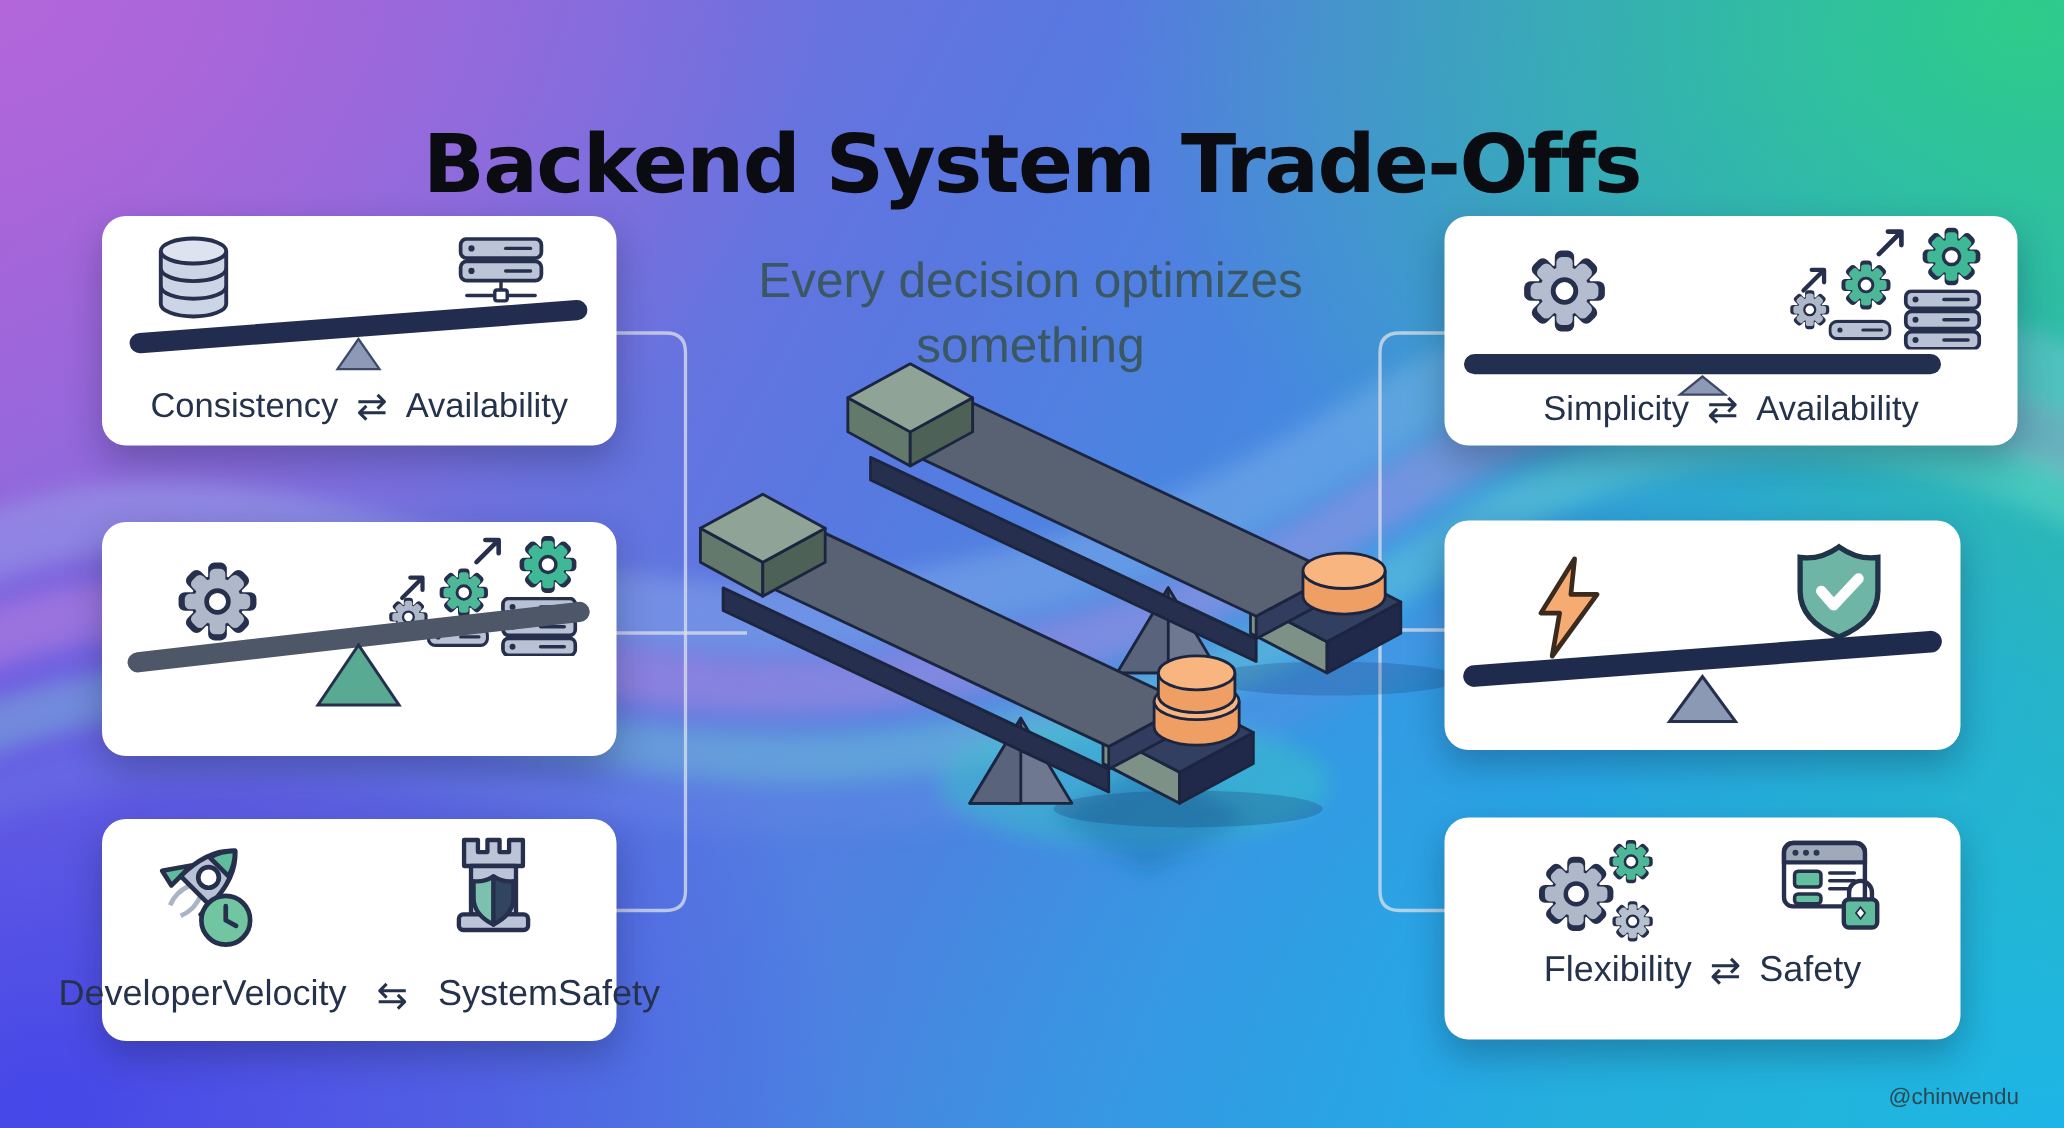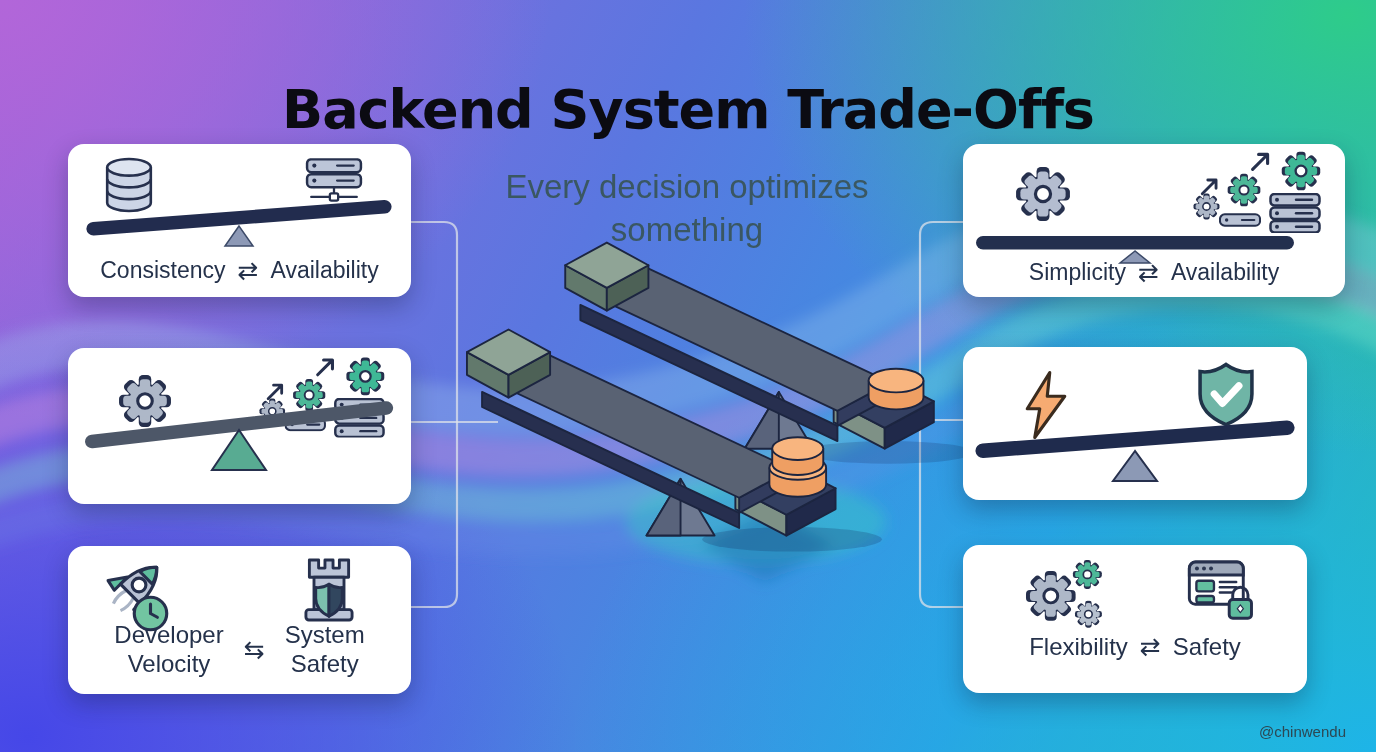--- a/index.html
+++ b/index.html
@@ -31,21 +31,21 @@
     box-shadow:0 10px 24px rgba(15,25,55,.30);
   }
   .icon{position:absolute;}
   .seesaw{position:absolute;overflow:visible;}
   .labels{
     position:absolute;left:0;right:0;display:flex;align-items:center;justify-content:center;
     gap:12px;color:#25324b;font-size:23px;font-weight:500;
   }
   .sep{font-family:"DejaVu Sans",sans-serif;font-size:25px;color:#25324b;}
   .gap{display:inline-block;width:46px;}
-  .label2{display:flex;flex-direction:column;align-items:center;line-height:1.18;font-size:24px;}
+  .label2{display:flex;flex-direction:row;align-items:center;line-height:1.18;font-size:24px;}
   .illus{position:absolute;left:444px;top:252px;width:492px;height:293px;overflow:visible;}
 </style>
 </head>
 <body>
 
 <div class="canvas">
 
   <svg width="0" height="0" style="position:absolute" aria-hidden="true">
     <defs>
       <symbol id="sym-gear" viewBox="-26 -26 52 52">

